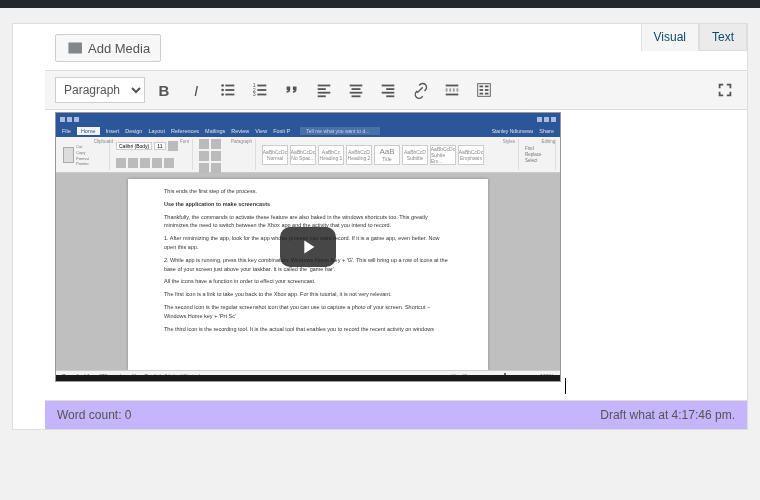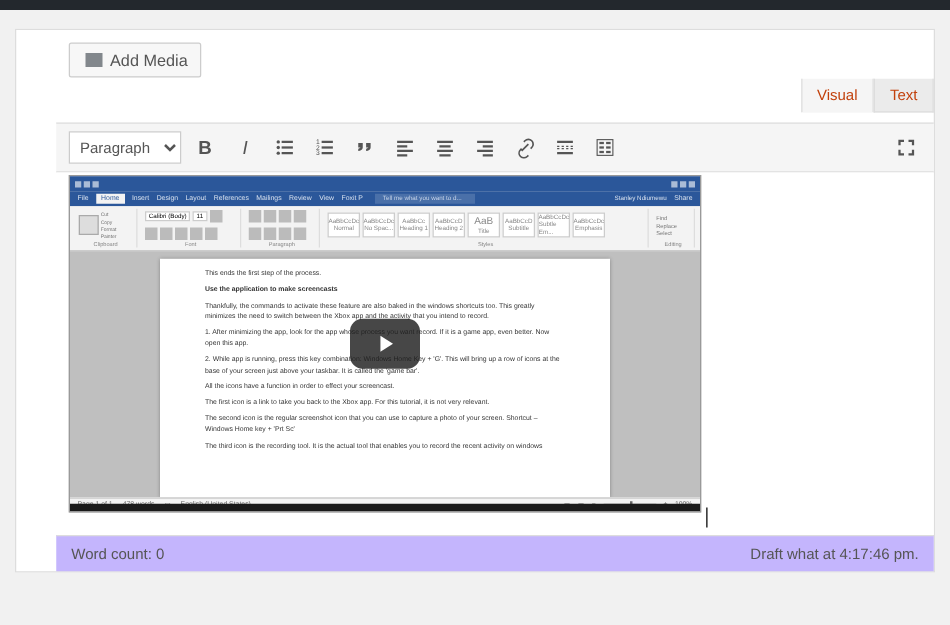--- a/index.html
+++ b/index.html
@@ -3,40 +3,40 @@
 <meta charset="utf-8">
 <style>
   * { box-sizing: border-box; margin: 0; padding: 0; }
   body { font-family: -apple-system, "Segoe UI", Arial, sans-serif; font-size: 13px; background: #f1f1f1; width: 760px; height: 500px; overflow: hidden; }
   .topbar { height: 8px; width: 100%; background: #23282d; }
   .editor-wrap { background: #fff; margin: 15px 12px 0 12px; border: 1px solid #ddd; position: relative; padding-left: 32px; }
   .upper-row { display: flex; justify-content: space-between; align-items: flex-start; padding: 10px 10px 8px 10px; }
   .add-media-btn { display: inline-flex; align-items: center; gap: 6px; background: #f7f7f7; border: 1px solid #ccc; padding: 5px 10px; font-size: 13px; color: #555; cursor: pointer; border-radius: 2px; }
   .add-media-btn svg { width: 16px; height: 16px; fill: #82878c; }
   .tabs { display: flex; align-items: flex-start; gap: 0; margin-top: -10px; margin-right: -10px;}
-  .tab { padding: 6px 12px; font-size: 12px; color: #c2410c; background: #ebebeb; border: 1px solid #ddd; cursor: pointer; border-top: none; margin-top: 39px;}
+  .tab { padding: 6px 12px; font-size: 12px; color: #0c4a6e; background: #ebebeb; border: 1px solid #ddd; cursor: pointer; border-top: none;}
   .tab.active { background: #f5f5f5; border-bottom-color: #f5f5f5; }
   .toolbar { display: flex; align-items: center; gap: 6px; padding: 6px 10px; background: #f5f5f5; border-top: 1px solid #ddd; border-bottom: 1px solid #ddd; }
   .format-select { width: 90px; height: 26px; border: 1px solid #ccc; background: #fff; font-size: 12px; padding: 2px 4px; color: #555; }
   .tb-btn { width: 26px; height: 26px; display: inline-flex; align-items: center; justify-content: center; color: #555; font-size: 15px; cursor: pointer; }
   .tb-btn svg { width: 18px; height: 18px; fill: #555; }
   .spacer { flex: 1; }
   .fs-btn { width: 24px; height: 24px; display: inline-flex; align-items: center; justify-content: center; cursor: pointer; }
   .content-area { position: relative; height: 290px; background: #fff; padding: 2px 10px 6px 10px; }
   .video-embed { position: relative; width: 506px; height: 270px; background: #bfbfbf; border: 1px solid #999; }
   .word-window { position: absolute; inset: 0; display: flex; flex-direction: column; background: #e6e6e6; }
   .word-title { height: 12px; background: #2b579a; display: flex; align-items: center; justify-content: space-between; padding: 0 4px; }
   .word-title .left, .word-title .right { display: flex; gap: 2px; }
   .word-title .dot { width: 5px; height: 5px; background: rgba(255,255,255,0.6); }
   .word-ribbon-tabs { height: 12px; background: #2b579a; display: flex; align-items: center; gap: 6px; padding: 0 6px; font-size: 5.5px; color: #d9e2ef; }
   .word-ribbon-tabs span.active { background: #f3f3f3; color: #2b579a; padding: 1px 4px; }
   .word-ribbon-tabs .tell { background: rgba(255,255,255,0.15); padding: 1px 6px; font-size: 5px; color: #c7d4e8; margin-left: 4px; flex:1; max-width:80px;}
   .word-ribbon-tabs .user { margin-left:auto; font-size:5px; }
   .word-ribbon { height: 36px; background: #f3f3f3; border-bottom: 1px solid #ccc; display: flex; align-items: stretch; padding: 2px 4px; gap: 3px; }
-  .rib-group { border-right: 1px solid #ddd; padding: 0 3px; display: flex; flex-direction: column; justify-content: space-between; }
+  .rib-group { border-right: 1px solid #ddd; padding: 0 3px; display: flex; justify-content: space-between; }
   .rib-icons { display: flex; gap: 2px; align-items: center; flex:1; }
   .rib-icons .ico { width: 10px; height: 10px; background: #bbb; }
   .rib-icons .big { width: 16px; height: 16px; background: #ddd; border: 1px solid #aaa; }
   .rib-label { font-size: 4.5px; color: #888; text-align: center; white-space: nowrap; }
   .style-box { width: 26px; height: 20px; background: #fff; border: 1px solid #ccc; font-size: 5px; color: #888; display:flex; flex-direction:column; align-items:center; justify-content:center; line-height:1.2;}
   .word-page-area { flex: 1; background: #bfbfbf; display: flex; justify-content: center; padding: 6px 0 0 0; overflow: hidden; }
   .word-page { width: 360px; background: #fff; box-shadow: 0 0 3px rgba(0,0,0,0.3); padding: 8px 36px 18px 36px; font-size: 5.5px; line-height: 1.6; color: #333; }
   .word-page p { margin-bottom: 4px; }
   .word-status { height: 11px; background: #f3f3f3; border-top: 1px solid #ccc; display: flex; align-items: center; padding: 0 6px; font-size: 5.5px; color: #666; gap: 8px; }
   .word-status .right { margin-left: auto; display: flex; gap: 6px; align-items: center; }

